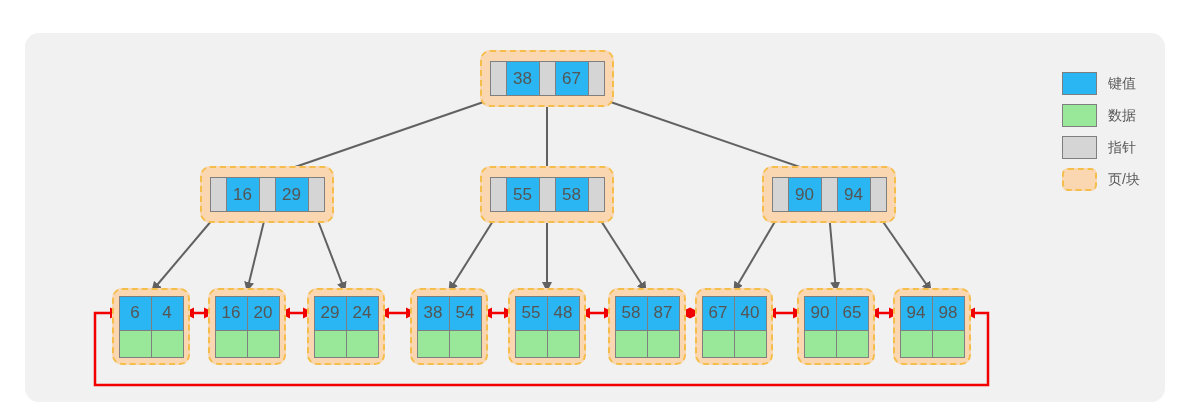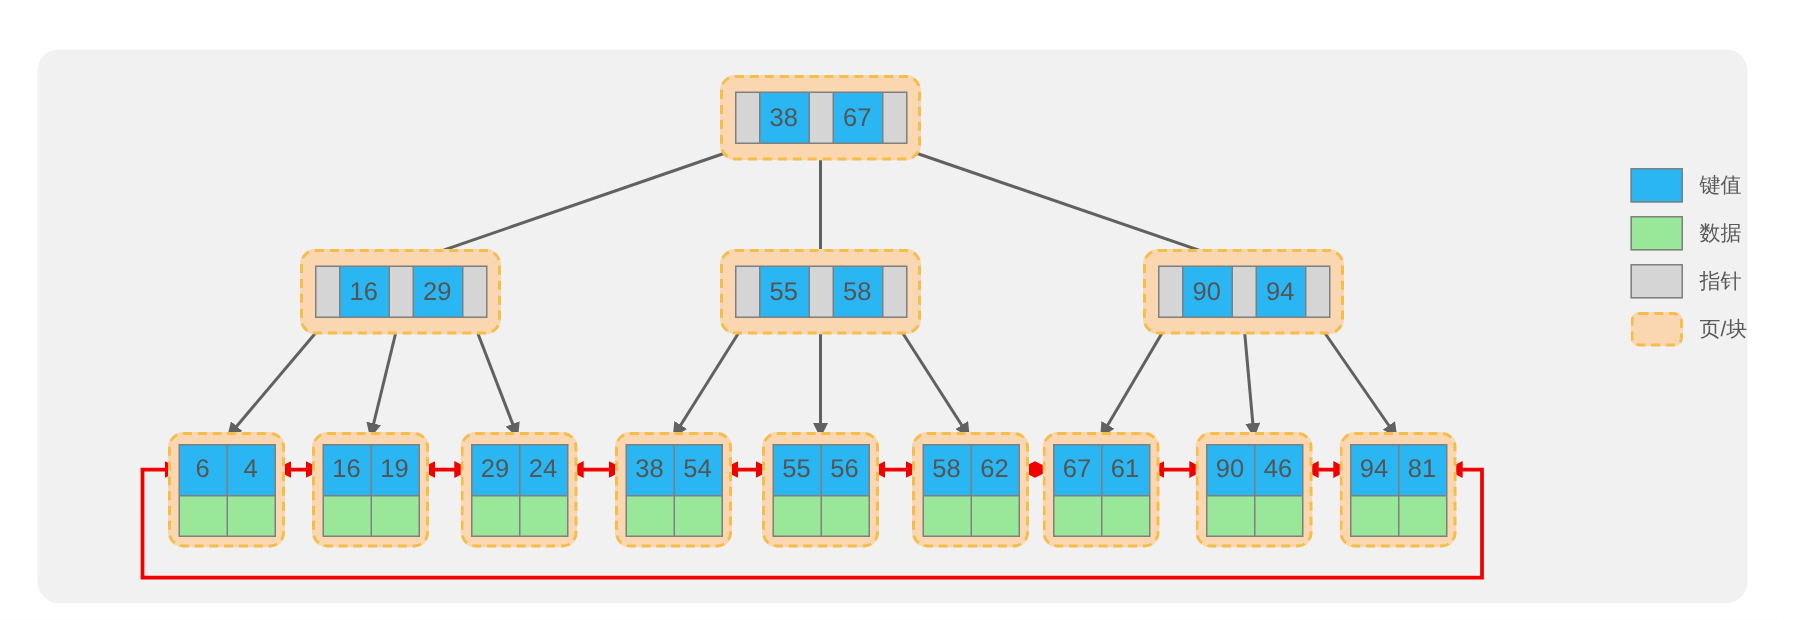--- a/index.html
+++ b/index.html
@@ -17,21 +17,21 @@
   .inode{display:flex;background:#7f7f7f;padding:1px;gap:1px;}
   .cell{display:flex;align-items:center;justify-content:center;font-size:17px;color:#555555;}
   .ptr{width:15px;height:33px;background:#d5d5d5;}
   .inode .key{width:32px;height:33px;background:#29b6f2;}
   
   .leaf-grid{display:grid;grid-template-columns:31px 31px;grid-template-rows:33px 26px;
     gap:1px;background:#7f7f7f;padding:1px;}
   .leaf-grid .key{background:#29b6f2;}
   .leaf-grid .data{background:#99e899;}
   
-  .legend{position:absolute;left:1087px;top:72px;display:flex;flex-direction:column;gap:9px;margin-top:40px;}
+  .legend{position:absolute;left:1062px;top:72px;display:flex;flex-direction:column;gap:9px;}
   .legend-row{display:flex;align-items:center;height:23px;}
   .swatch{width:35px;height:23px;box-sizing:border-box;border:1px solid #7f7f7f;}
   .sw-key{background:#29b6f2;}
   .sw-data{background:#99e899;}
   .sw-ptr{background:#d5d5d5;}
   .sw-page{background:#fad7b0;border:2px dashed #f5bd4a;border-radius:6px;}
   .legend-label{margin-left:11px;font-size:14px;color:#595959;}
 </style>
 </head>
 <body>
@@ -125,21 +125,21 @@
     <div class="leaf-grid">
       <div class="cell key">6</div>
       <div class="cell key">4</div>
       <div class="cell data"></div>
       <div class="cell data"></div>
     </div>
   </div>
   <div class="page leaf-page" style="left:208px;top:288px">
     <div class="leaf-grid">
       <div class="cell key">16</div>
-      <div class="cell key">19</div>
+      <div class="cell key">20</div>
       <div class="cell data"></div>
       <div class="cell data"></div>
     </div>
   </div>
   <div class="page leaf-page" style="left:307px;top:288px">
     <div class="leaf-grid">
       <div class="cell key">29</div>
       <div class="cell key">24</div>
       <div class="cell data"></div>
       <div class="cell data"></div>
@@ -149,53 +149,53 @@
     <div class="leaf-grid">
       <div class="cell key">38</div>
       <div class="cell key">54</div>
       <div class="cell data"></div>
       <div class="cell data"></div>
     </div>
   </div>
   <div class="page leaf-page" style="left:508px;top:288px">
     <div class="leaf-grid">
       <div class="cell key">55</div>
-      <div class="cell key">56</div>
+      <div class="cell key">48</div>
       <div class="cell data"></div>
       <div class="cell data"></div>
     </div>
   </div>
   <div class="page leaf-page" style="left:608px;top:288px">
     <div class="leaf-grid">
       <div class="cell key">58</div>
-      <div class="cell key">62</div>
+      <div class="cell key">87</div>
       <div class="cell data"></div>
       <div class="cell data"></div>
     </div>
   </div>
   <div class="page leaf-page" style="left:695px;top:288px">
     <div class="leaf-grid">
       <div class="cell key">67</div>
-      <div class="cell key">61</div>
+      <div class="cell key">40</div>
       <div class="cell data"></div>
       <div class="cell data"></div>
     </div>
   </div>
   <div class="page leaf-page" style="left:797px;top:288px">
     <div class="leaf-grid">
       <div class="cell key">90</div>
-      <div class="cell key">46</div>
+      <div class="cell key">65</div>
       <div class="cell data"></div>
       <div class="cell data"></div>
     </div>
   </div>
   <div class="page leaf-page" style="left:893px;top:288px">
     <div class="leaf-grid">
       <div class="cell key">94</div>
-      <div class="cell key">81</div>
+      <div class="cell key">98</div>
       <div class="cell data"></div>
       <div class="cell data"></div>
     </div>
   </div>
 
   <div class="legend">
     <div class="legend-row">
       <div class="swatch sw-key"></div>
       <div class="legend-label">键值</div>
     </div>

